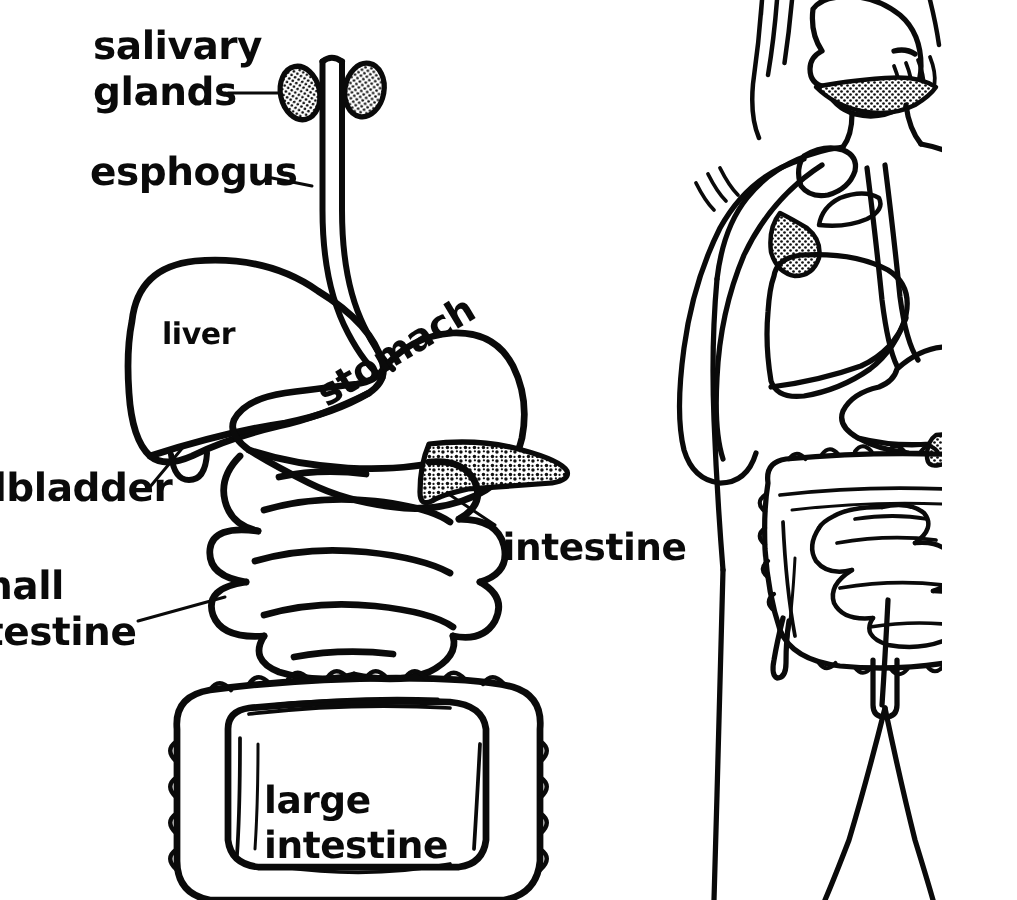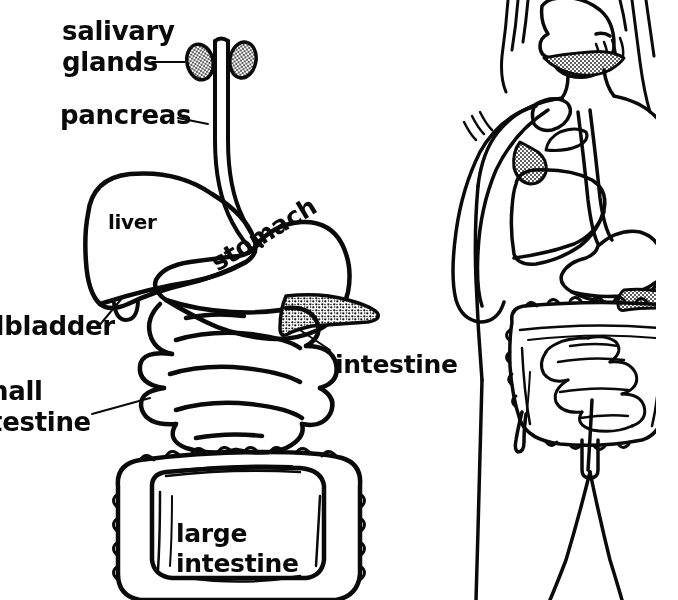--- a/index.html
+++ b/index.html
@@ -10,21 +10,20 @@
   }
   body {
     font-family: "DejaVu Sans", sans-serif;
   }
   #page {
     position: relative;
     width: 628px;
     height: 600px;
     background: #fca5a5;
     overflow: hidden;
-    padding-left: 28px;
   }
   #diagram-svg {
     position: absolute;
     left: 0;
     top: 0;
     width: 678px;
     height: 600px;
     display: block;
   }
   .label {
@@ -318,21 +317,21 @@
           <path d="M590 472 Q578 520 566 560 Q556 586 550 600"></path>
           <path d="M590 472 Q600 520 610 560 Q618 586 622 600"></path>
         </g>
       </g>
     </g>
   </svg>
 
   <div class="label lbl-salivary">salivary
 glands</div>
 
-  <div class="label lbl-esphogus">pancreas</div>
+  <div class="label lbl-esphogus">esphogus</div>
 
   <div class="label lbl-liver">liver</div>
 
   <div class="label lbl-stomach">stomach</div>
 
   <div class="label lbl-gallblad">llbladder</div>
 
   <div class="label lbl-small">hall
 testine</div>
 

